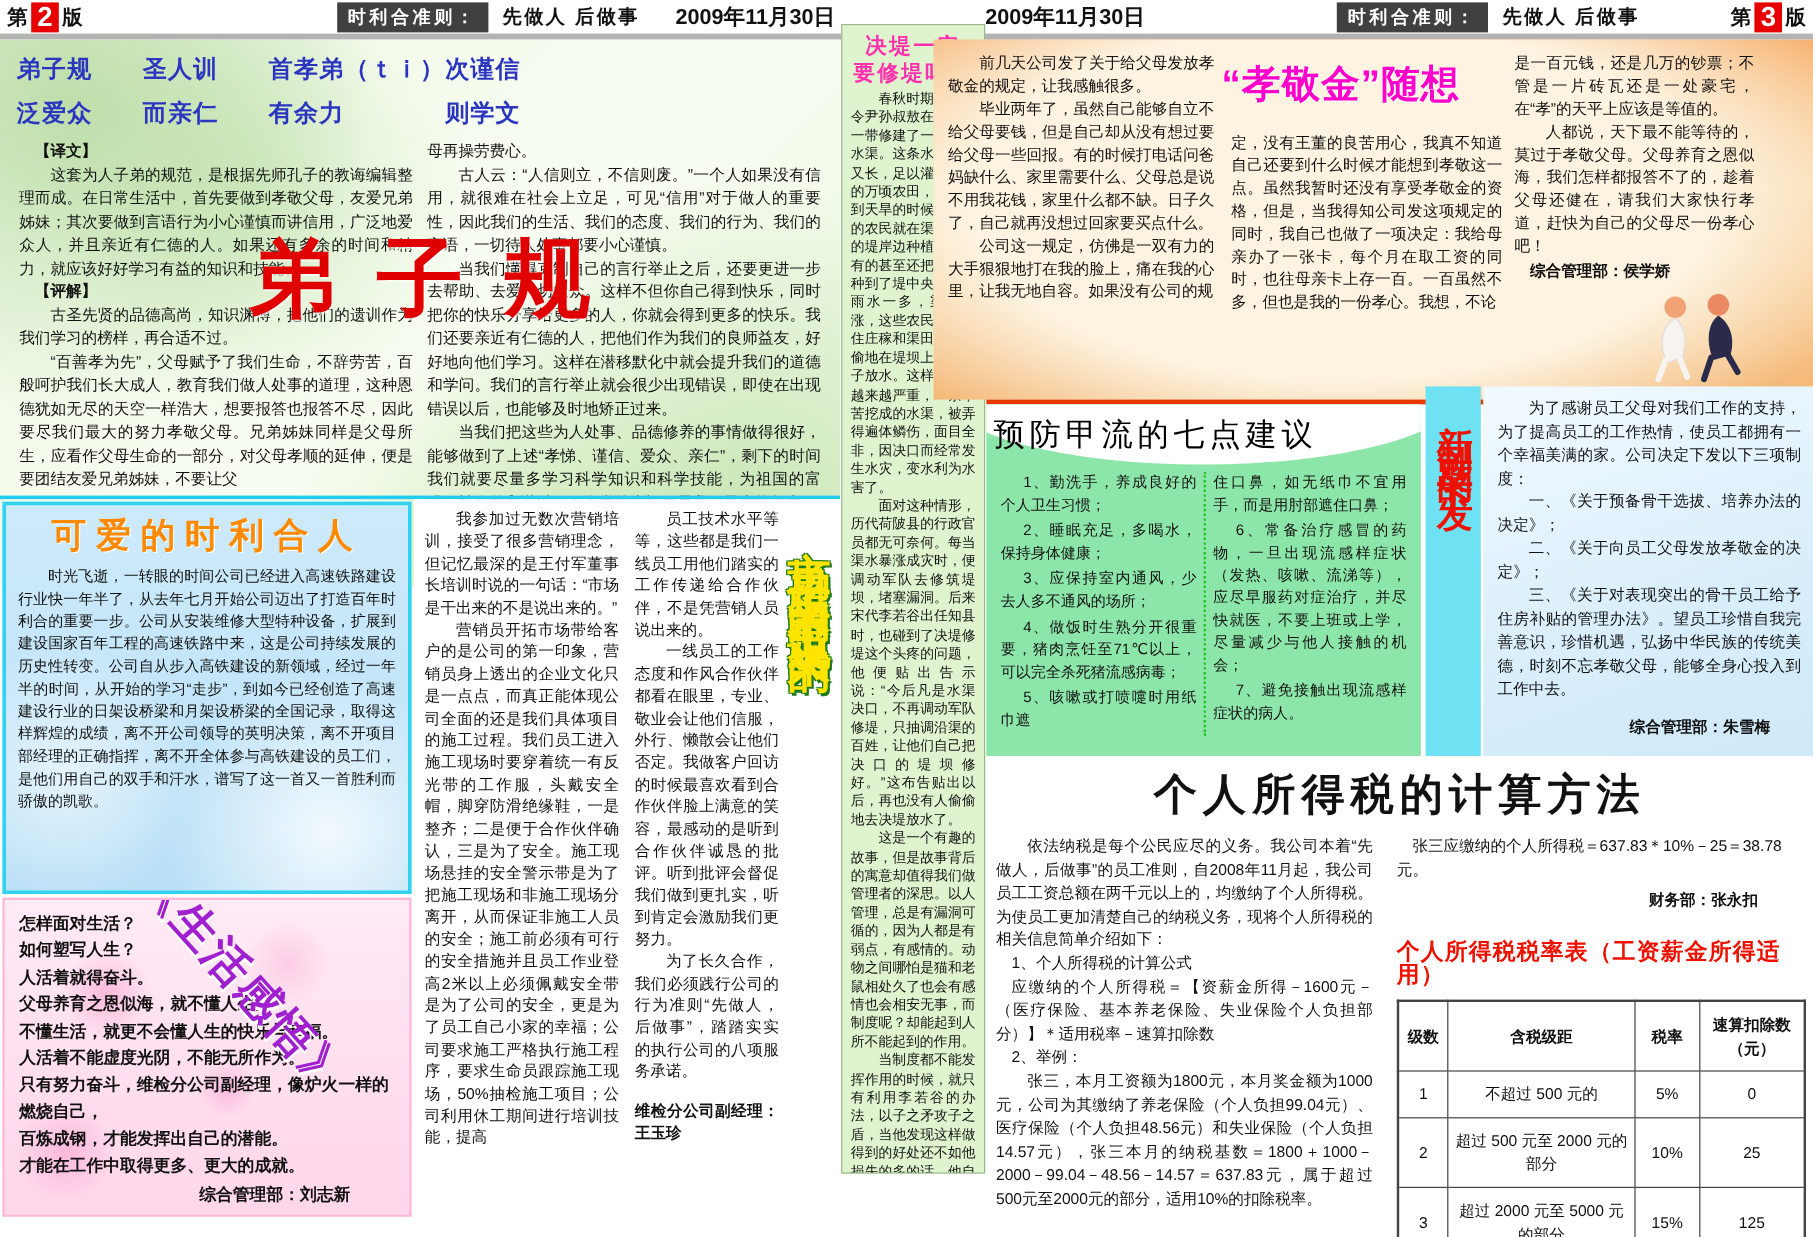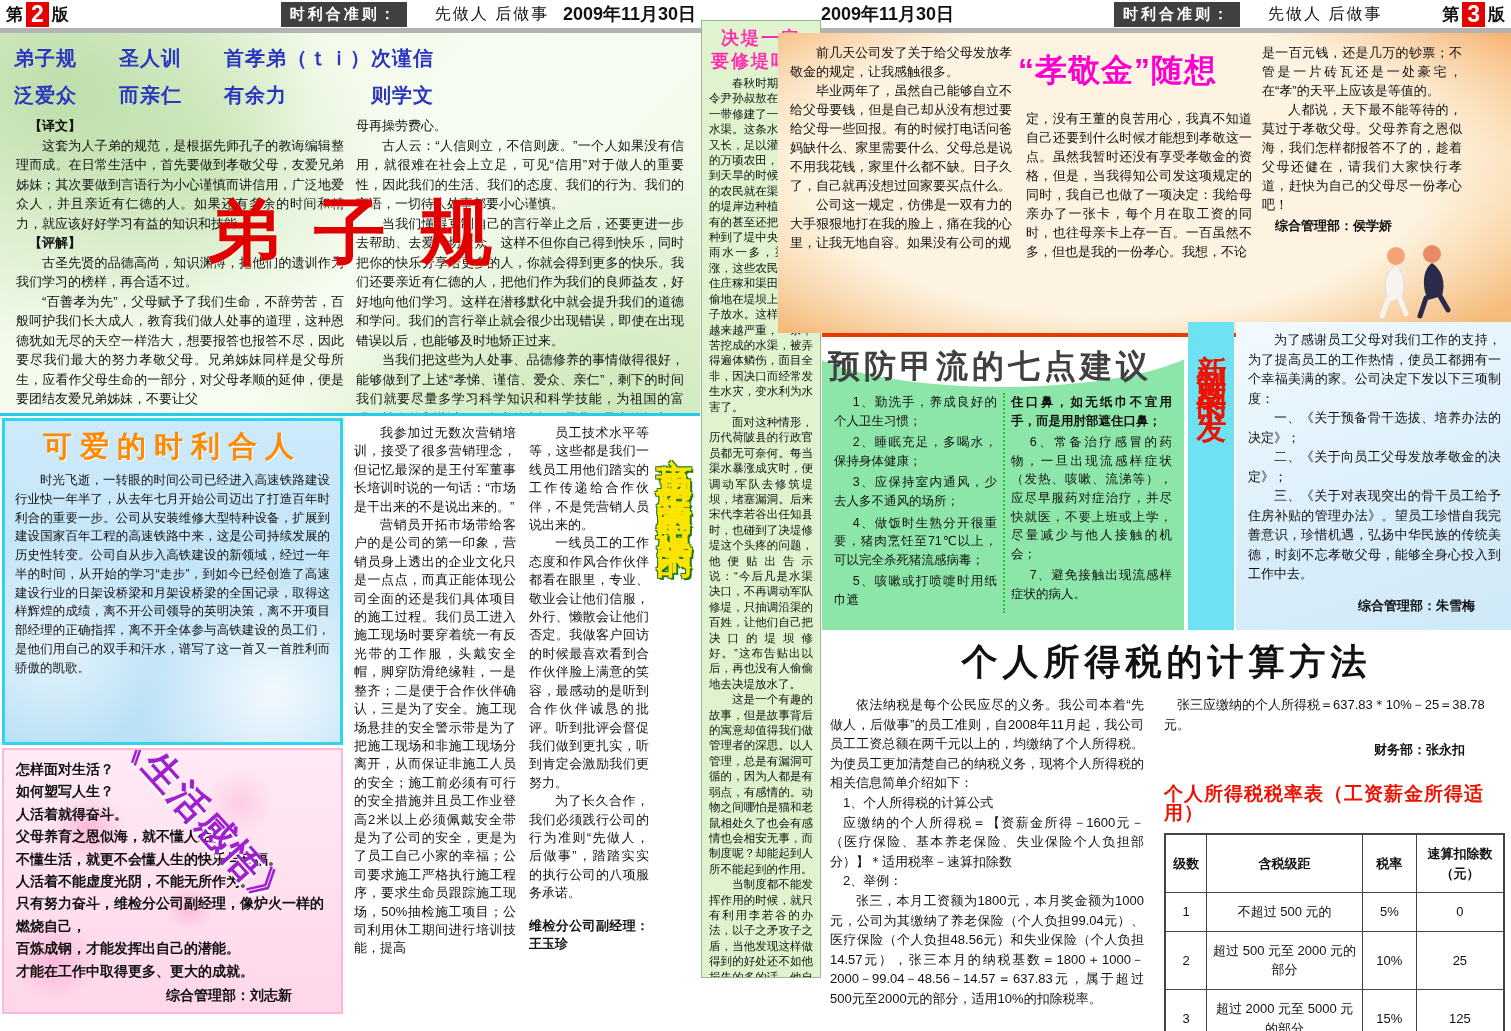--- a/index.html
+++ b/index.html
@@ -13,21 +13,21 @@
   }
   
   .hdr { position:absolute; top:0; height:28px; display:flex; align-items:center; }
   .hdr-left { left:6px; width:694px; }
   .hdr-right { left:811px; width:696px; }
   .pg-word { font-size:17px; font-weight:bold; }
   .pg-num { background:#e60000; color:#fff; font-weight:bold; font-size:23px;
             line-height:25px; padding:0 5px; margin:0 3px; }
   .motto-badge { background:#404040; color:#fff; font-weight:bold; font-size:15px;
                  padding:3px 9px; letter-spacing:3px; }
-  .motto-text { font-weight:normal; font-size:16px; margin-left:28px; letter-spacing:2px; }
+  .motto-text { font-weight:bold; font-size:16px; margin-left:12px; letter-spacing:2px; }
   .hdr-date { font-weight:bold; font-size:18px; }
   .hdr-left .motto-badge { margin-left:212px; }
   .hdr-left .hdr-date { margin-left:auto; margin-right:4px; }
   .hdr-right .hdr-date { margin-left:10px; }
   .hdr-right .motto-badge { margin-left:160px; }
   .hdr-right .pg-wrap { margin-left:auto; display:flex; align-items:center; margin-right:2px; }
   .hdr-rule { position:absolute; top:28px; left:0; width:1511px; height:5px; background:#b3b3b3; }
 
   
   .dizigui {
@@ -121,26 +121,26 @@
   .dancers { position:absolute; right:0; bottom:6px; }
 
   .p3-rule { position:absolute; left:822px; top:333px; width:689px; height:4px; background:#e83a00; }
 
   
   .flu { position:absolute; left:822px; top:337px; width:362px; height:293px; overflow:hidden;
          background:#8de6a9; }
   .flu-head { position:relative; height:52px; }
   .flu-head::before { content:""; position:absolute; left:-30px; top:-60px; width:420px; height:110px;
                       background:#fff; border-radius:50%; }
-  .flu-title { position:relative; color:#404040; font-size:32px; font-weight:700;
+  .flu-title { position:relative; color:#000000; font-size:26px; font-weight:400;
                letter-spacing:4px; padding:8px 0 0 6px; z-index:1; }
   .flu-cols { display:flex; padding:4px 6px; }
   .flu-col { width:50%; font-size:12.5px; line-height:18.6px; text-align:justify; padding:0 6px; }
   .flu-col p { text-indent:1.5em; margin-bottom:3px; }
-  .flu-col p.cont { text-indent:0;font-weight:bold; }
+  .flu-col p.cont { text-indent:0; }
   .flu-col2 { border-left:2px dotted #23c523; }
 
   
   .policy-strip { position:absolute; left:1188px; top:322px; width:46px; height:308px;
                   background:#6ee2f2; display:flex; justify-content:center; }
   .policy-vertical { writing-mode:vertical-rl; text-orientation:upright; color:#ee1100;
                      font-size:30px; font-weight:900; letter-spacing:12px; padding-top:8px; }
   .policy-body { position:absolute; left:1236px; top:322px; width:275px; height:308px; overflow:hidden;
                  padding:8px 10px 0 12px; font-size:13px; line-height:19.5px; text-align:justify;
                  background:linear-gradient(160deg,#f2faff,#d9eefb 60%,#cfe9f8); }

